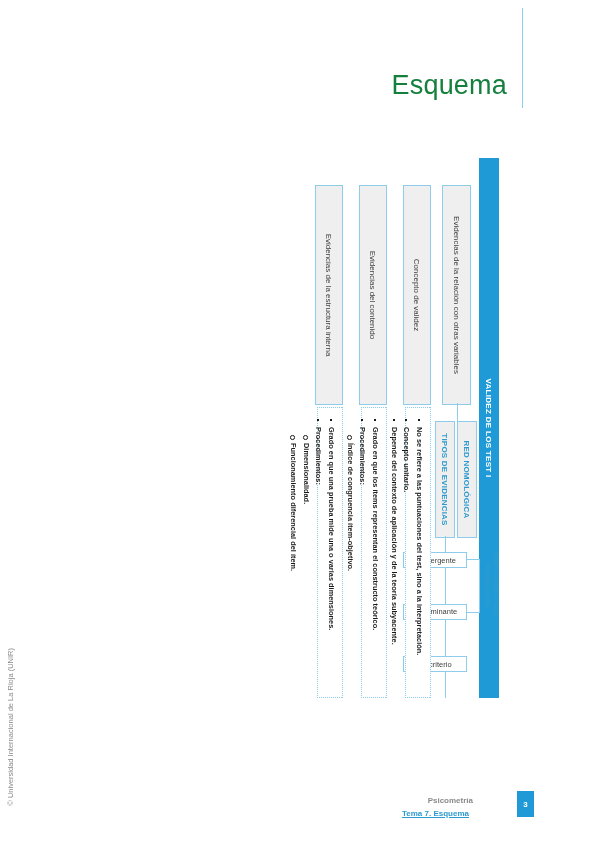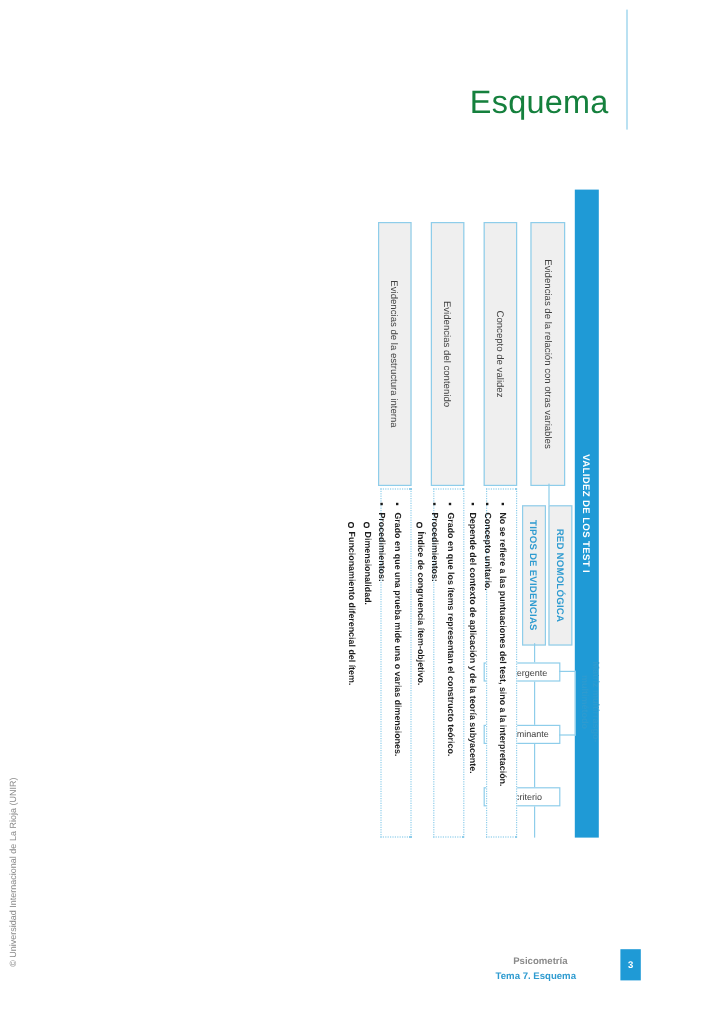--- a/index.html
+++ b/index.html
@@ -24,22 +24,22 @@
     transform-origin:0 0;transform:rotate(-90deg) translate(-100%,0);
     font-size:7.5px;color:#8a8a8a;white-space:nowrap;
   }
   
   #footer{position:absolute;left:0;top:796px;width:557px;height:40px;}
   #footer-line1{
     position:absolute;right:84px;top:0;font-size:8px;color:#8a8a8a;
     text-align:right;white-space:nowrap;font-weight:bold;
   }
   #footer-line2{
-    position:absolute;right:77px;top:13px;font-size:8px;color:#2e9bd0;
-    text-align:right;white-space:nowrap;font-weight:bold;
+    position:absolute;right:88px;top:13px;font-size:8px;color:#2e9bd0;
+    text-align:right;white-space:nowrap;font-weight:bold;text-decoration:underline;
   }
   #page-number{
     position:absolute;left:517px;top:-5px;width:17px;height:26px;
     background:#1f9ad6;color:#ffffff;font-size:8px;font-weight:bold;
     display:flex;align-items:center;justify-content:center;
   }
 
   
   
   #diagram-stage{

